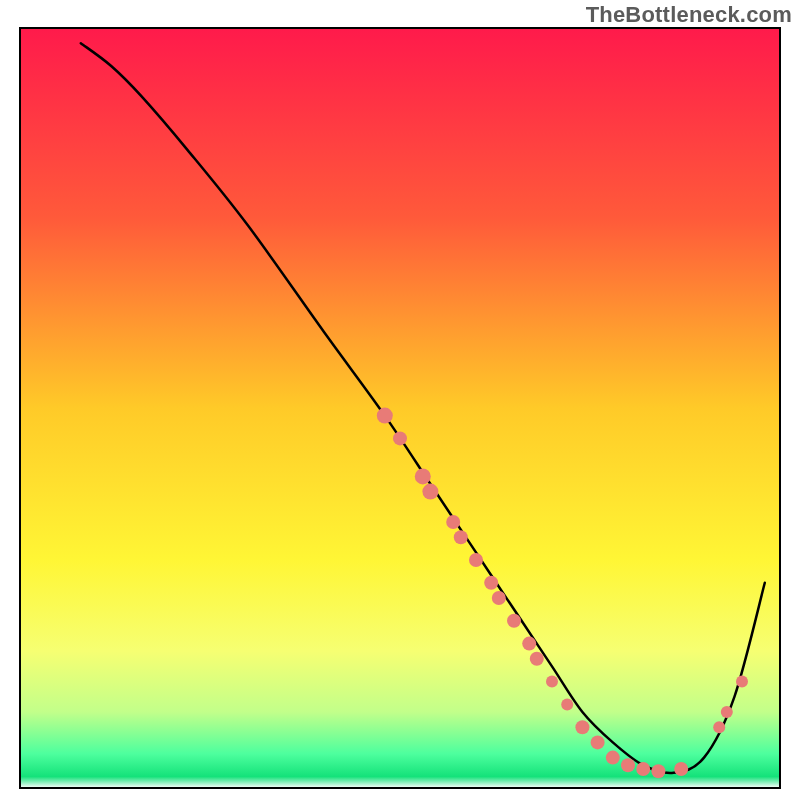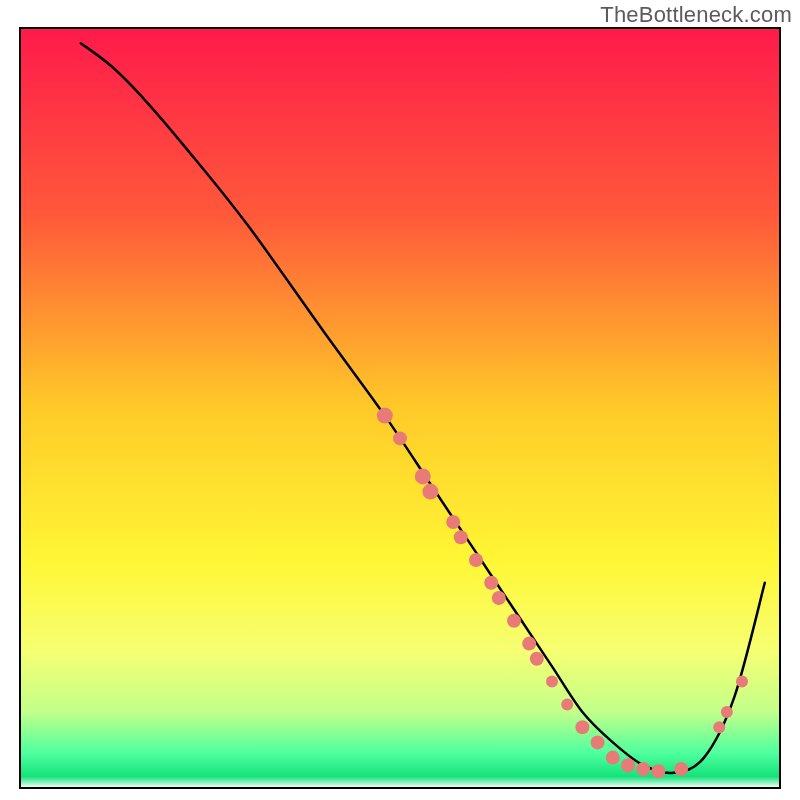--- a/index.html
+++ b/index.html
@@ -14,21 +14,21 @@
   .chart-container {
     position: relative;
     width: 800px;
     height: 800px;
   }
   .watermark {
     position: absolute;
     top: 2px;
     right: 8px;
     font-size: 22px;
-    font-weight: 400;
+    font-weight: 700;
     color: #5b5b5b;
     letter-spacing: 0.2px;
     z-index: 20;
   }
   svg.plot {
     position: absolute;
     top: 0;
     left: 0;
     width: 800px;
     height: 800px;

